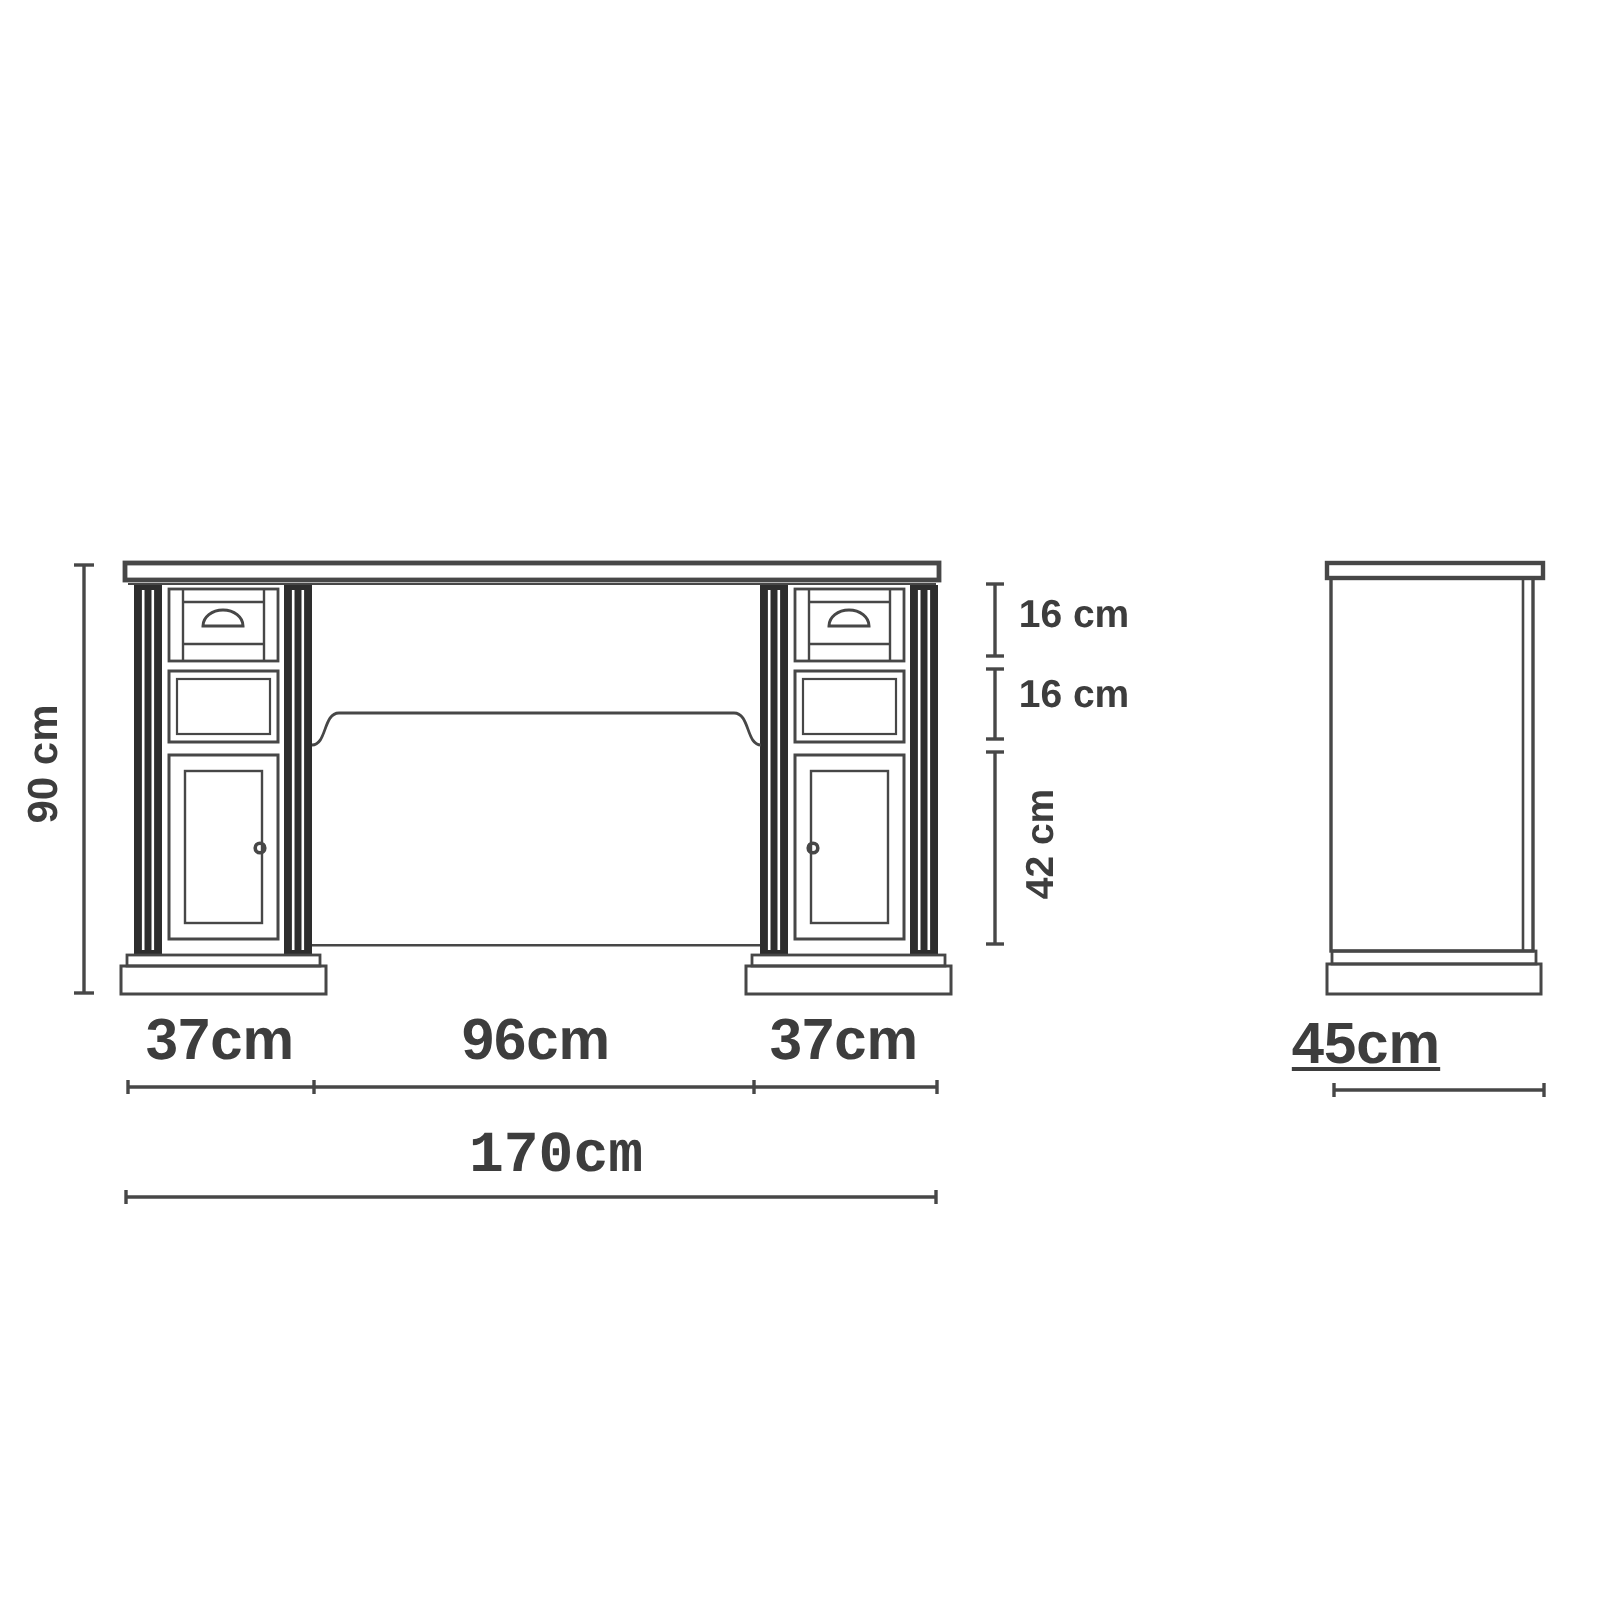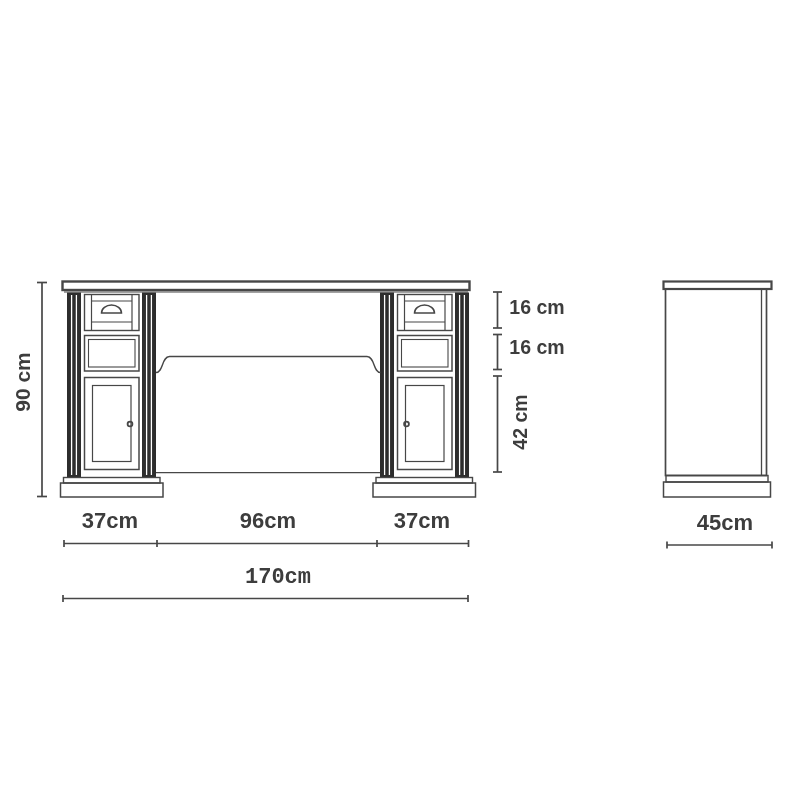--- a/index.html
+++ b/index.html
@@ -24,21 +24,21 @@
     position: absolute;
     transform: translate(-50%, -50%);
     color: var(--text, #3d3d3d);
     font-weight: 600;
     white-space: nowrap;
     line-height: 1;
   }
   .dim-label.rot {
     transform: translate(-50%, -50%) rotate(-90deg);
   }
-  .fs22 { font-size: 22px; }
+  .fs22 { font-size: 29px; }
   .fs21 { font-size: 21px; }
   .fs19 { font-size: 19.5px; }
 </style>
 </head>
 <body>
 
 <div class="canvas">
 
   <svg class="drawing" width="800" height="800" viewBox="0 0 800 800" stroke-linecap="butt" fill="none">
 
@@ -180,15 +180,15 @@
   <div class="dim-label rot fs19" style="left:521px; top:422px;">42 cm</div>
 
   <div class="dim-label fs22" style="left:110px; top:521px;">37cm</div>
 
   <div class="dim-label fs22" style="left:268px; top:521px;">96cm</div>
 
   <div class="dim-label fs22" style="left:422px; top:521px;">37cm</div>
 
   <div class="dim-label fs22" style="left:278px; top:578px;font-family:Liberation Mono, monospace;">170cm</div>
 
-  <div class="dim-label fs22" style="left:725px; top:523px;">45cm</div>
+  <div class="dim-label fs22" style="left:683px; top:523px;text-decoration:underline;">45cm</div>
 
 </div>
 
 </body></html>

